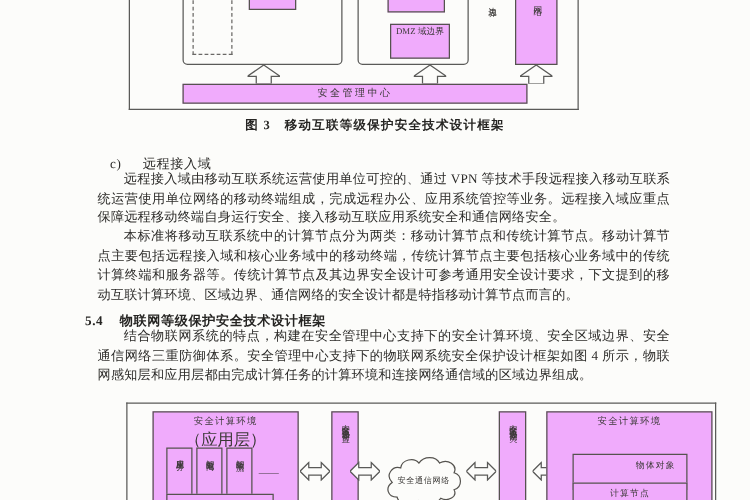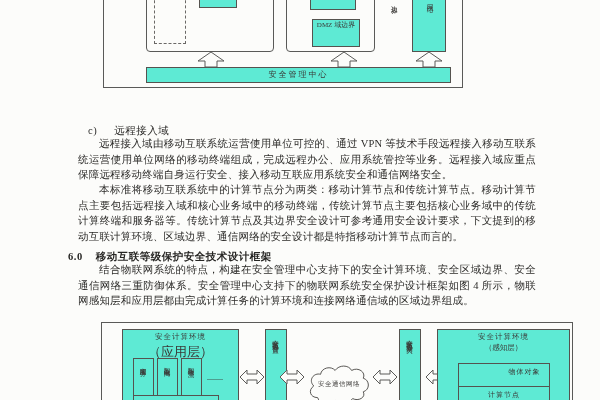--- a/index.html
+++ b/index.html
@@ -6,21 +6,21 @@
   .page{
     position:relative;width:600px;height:400px;margin:0 auto;
     background:#fcfcfa;overflow:hidden;
     font-family:"Liberation Serif","DejaVu Serif",serif;
     color:#2c2b29;
   }
   .abs{position:absolute;box-sizing:border-box;}
   
   .frame{border:1px solid #5a5a58;background:transparent;margin-left:36px;}
   .group{border:1px solid #5a5a58;border-radius:4px;background:#fcfcfa;}
-  .dbox{border:1px solid #55534f;background:#5eead4;}
+  .dbox{border:1px solid #55534f;background:#f0abfc;}
   .dashedbox{border:1px dashed #6a6866;background:transparent;}
   .dlabel{font-size:7px;color:#3a3836;text-align:center;}
   .vtext{
     writing-mode:vertical-rl;text-orientation:upright;
     font-size:6.5px;letter-spacing:1px;color:#3a3836;line-height:1.1;
   }
   .arrow-svg{display:block;}
   
   .body-par{
     font-size:10.5px;line-height:15.5px;text-align:justify;
@@ -56,36 +56,37 @@
     <svg class="abs arrow-svg" style="left:94px;top:52px;" width="26" height="15" viewBox="0 0 26 15">
       <polygon points="13,0 26,9 19,9 19,15 7,15 7,9 0,9" fill="#fcfcfa" stroke="#5a5a58" stroke-width="1"></polygon>
     </svg>
     <svg class="abs arrow-svg" style="left:227px;top:52px;" width="26" height="15" viewBox="0 0 26 15">
       <polygon points="13,0 26,9 19,9 19,15 7,15 7,9 0,9" fill="#fcfcfa" stroke="#5a5a58" stroke-width="1"></polygon>
     </svg>
     <svg class="abs arrow-svg" style="left:312px;top:52px;" width="26" height="15" viewBox="0 0 26 15">
       <polygon points="13,0 26,9 19,9 19,15 7,15 7,9 0,9" fill="#fcfcfa" stroke="#5a5a58" stroke-width="1"></polygon>
     </svg>
 
-    <div class="abs dbox" style="left:42px;top:67px;width:305px;height:16px;text-align:center;font-size:8px;line-height:14px;letter-spacing:2px;color:#3a3836;">安全管理中心</div>
+    <div class="abs dbox" style="left:42px;top:67px;width:276px;height:16px;text-align:center;font-size:8px;line-height:14px;letter-spacing:2px;color:#3a3836;">安全管理中心</div>
   </div>
 
+  <div class="abs caption" style="left:0;right:0;top:93px;">图 3　移动互联等级保护安全技术设计框架</div>
 
   <div class="abs item-line" style="left:88px;top:124px;">
     <span>c)</span>
     <span style="margin-left:14px;">远程接入域</span>
   </div>
 
   <div class="abs body-par" style="left:78px;top:136px;width:458px;">远程接入域由移动互联系统运营使用单位可控的、通过 VPN 等技术手段远程接入移动互联系统运营使用单位网络的移动终端组成，完成远程办公、应用系统管控等业务。远程接入域应重点保障远程移动终端自身运行安全、接入移动互联应用系统安全和通信网络安全。</div>
 
   <div class="abs body-par" style="left:78px;top:182px;width:458px;">本标准将移动互联系统中的计算节点分为两类：移动计算节点和传统计算节点。移动计算节点主要包括远程接入域和核心业务域中的移动终端，传统计算节点主要包括核心业务域中的传统计算终端和服务器等。传统计算节点及其边界安全设计可参考通用安全设计要求，下文提到的移动互联计算环境、区域边界、通信网络的安全设计都是特指移动计算节点而言的。</div>
 
   <div class="abs heading" style="left:68px;top:250px;">
-    <span>6.0</span>
-    <span style="margin-left:10px;">移动互联等级保护安全技术设计框架</span>
+    <span>5.4</span>
+    <span style="margin-left:10px;">物联网等级保护安全技术设计框架</span>
   </div>
 
   <div class="abs body-par" style="left:78px;top:262px;width:458px;">结合物联网系统的特点，构建在安全管理中心支持下的安全计算环境、安全区域边界、安全通信网络三重防御体系。安全管理中心支持下的物联网系统安全保护设计框架如图 4 所示，物联网感知层和应用层都由完成计算任务的计算环境和连接网络通信域的区域边界组成。</div>
 
   <div class="abs frame" style="left:65px;top:322px;width:472px;height:78px;border-bottom:none;">
 
     <div class="abs dbox" style="left:20px;top:6px;width:117px;height:90px;">
       <div class="abs dlabel" style="left:0;right:0;top:2px;font-size:7.5px;letter-spacing:1px;">安全计算环境</div>
       <div class="abs dlabel" style="left:0;right:0;top:13px;font-size:13px;">（应用层）</div>
 
@@ -127,19 +128,18 @@
     <svg class="abs arrow-svg" style="left:324px;top:46px;" width="24" height="16" viewBox="0 0 24 16">
       <polygon points="0,8 7,1 7,5 17,5 17,1 24,8 17,15 17,11 7,11 7,15" fill="#fcfcfa" stroke="#5a5a58" stroke-width="1"></polygon>
     </svg>
 
     <div class="abs dbox" style="left:297px;top:6px;width:22px;height:90px;display:flex;justify-content:center;">
       <span class="vtext" style="margin-top:4px;">安全区域边界（网关</span>
     </div>
 
     <div class="abs dbox" style="left:335px;top:6px;width:133px;height:90px;">
       <div class="abs dlabel" style="left:0;right:0;top:2px;font-size:7.5px;letter-spacing:1px;">安全计算环境</div>
-      <div class="abs dlabel" style="left:0;right:0;top:13px;font-size:7.5px;">（感知层）</div>
       <div class="abs dbox dlabel" style="left:20px;top:33px;width:92px;height:29px;line-height:16px;letter-spacing:1px;padding-left:41px;">物体对象</div>
       <div class="abs dbox dlabel" style="left:20px;top:56px;width:92px;height:24px;line-height:16px;letter-spacing:1px;">计算节点</div>
     </div>
   </div>
 
 </div>
 
 </body></html>

